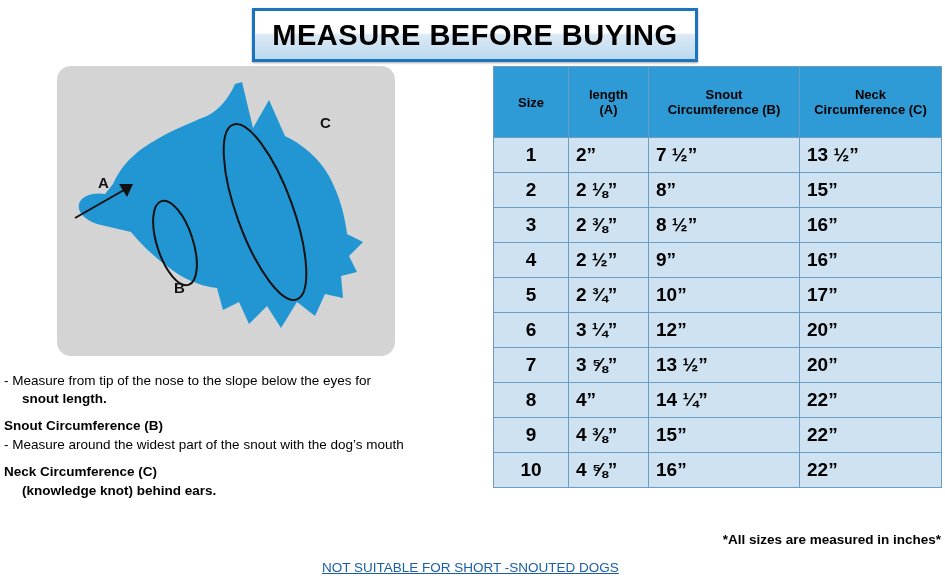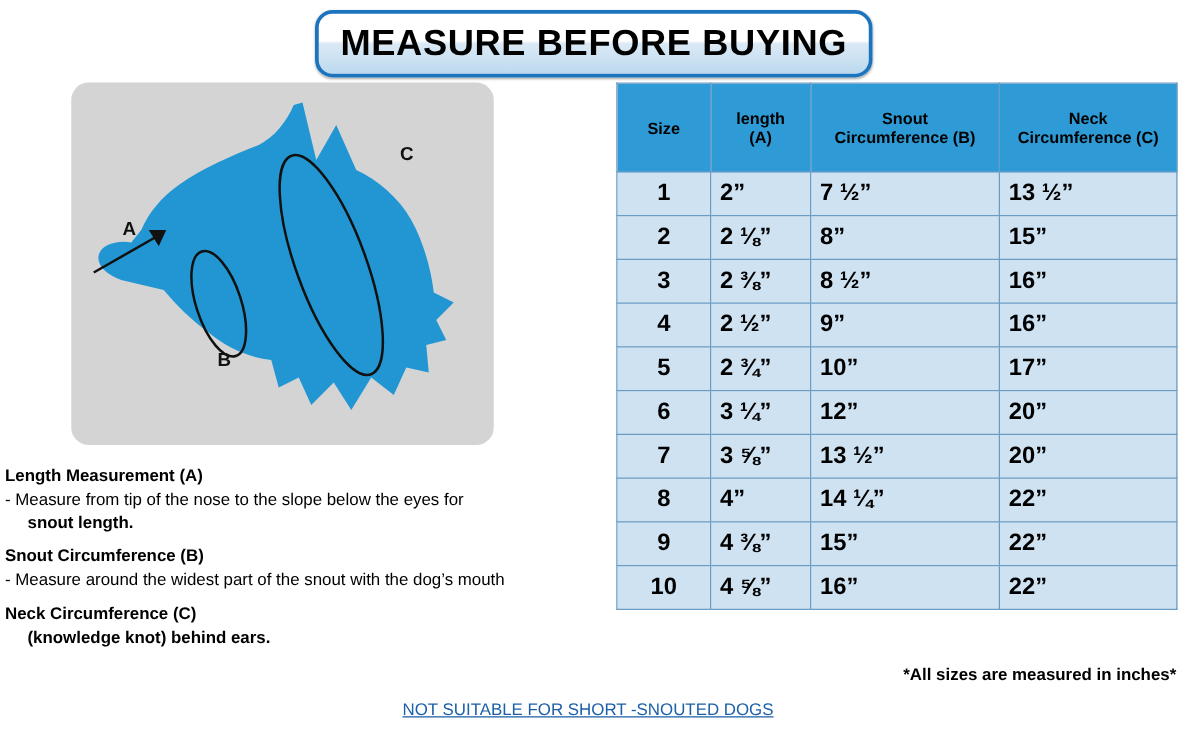--- a/index.html
+++ b/index.html
@@ -17,21 +17,21 @@
   }
 
   
   #title-banner {
     position: absolute;
     left: 252px;
     top: 8px;
     width: 440px;
     height: 48px;
     border: 3px solid #1b74bd;
-    border-radius: 14px;
+    border-radius: 0;
     background: linear-gradient(to bottom, #ffffff 0%, #ffffff 45%, #dbe9f5 50%, #bcd9ef 100%);
     box-shadow: 0 1px 2px rgba(0,0,0,0.35);
     display: flex;
     align-items: center;
     justify-content: center;
   }
   #title-banner .title-text {
     font-size: 29px;
     font-weight: bold;
     letter-spacing: 0.5px;
@@ -186,21 +186,20 @@
     <ellipse cx="118" cy="177" rx="18" ry="44" transform="rotate(-18 118 177)" fill="none" stroke="#111" stroke-width="2"></ellipse>
     <text x="117" y="227" font-family="Liberation Sans, sans-serif" font-size="15" font-weight="bold" fill="#111">B</text>
 
     <ellipse cx="208" cy="146" rx="28" ry="93" transform="rotate(-20 208 146)" fill="none" stroke="#111" stroke-width="2"></ellipse>
     <text x="263" y="62" font-family="Liberation Sans, sans-serif" font-size="15" font-weight="bold" fill="#111">C</text>
   </svg>
 </div>
 
 <div id="legend">
   <div class="legend-block">
-    <div class="legend-head">Length Measurement (A)</div>
     <div class="legend-body">
       <span>- Measure from tip of the nose to the slope below the eyes for</span>
       <span class="indent">snout length.</span>
     </div>
   </div>
   <div class="legend-block">
     <div class="legend-head">Snout Circumference (B)</div>
     <div class="legend-body">
       <span>- Measure around the widest part of the snout with the dog’s mouth</span>
     </div>

